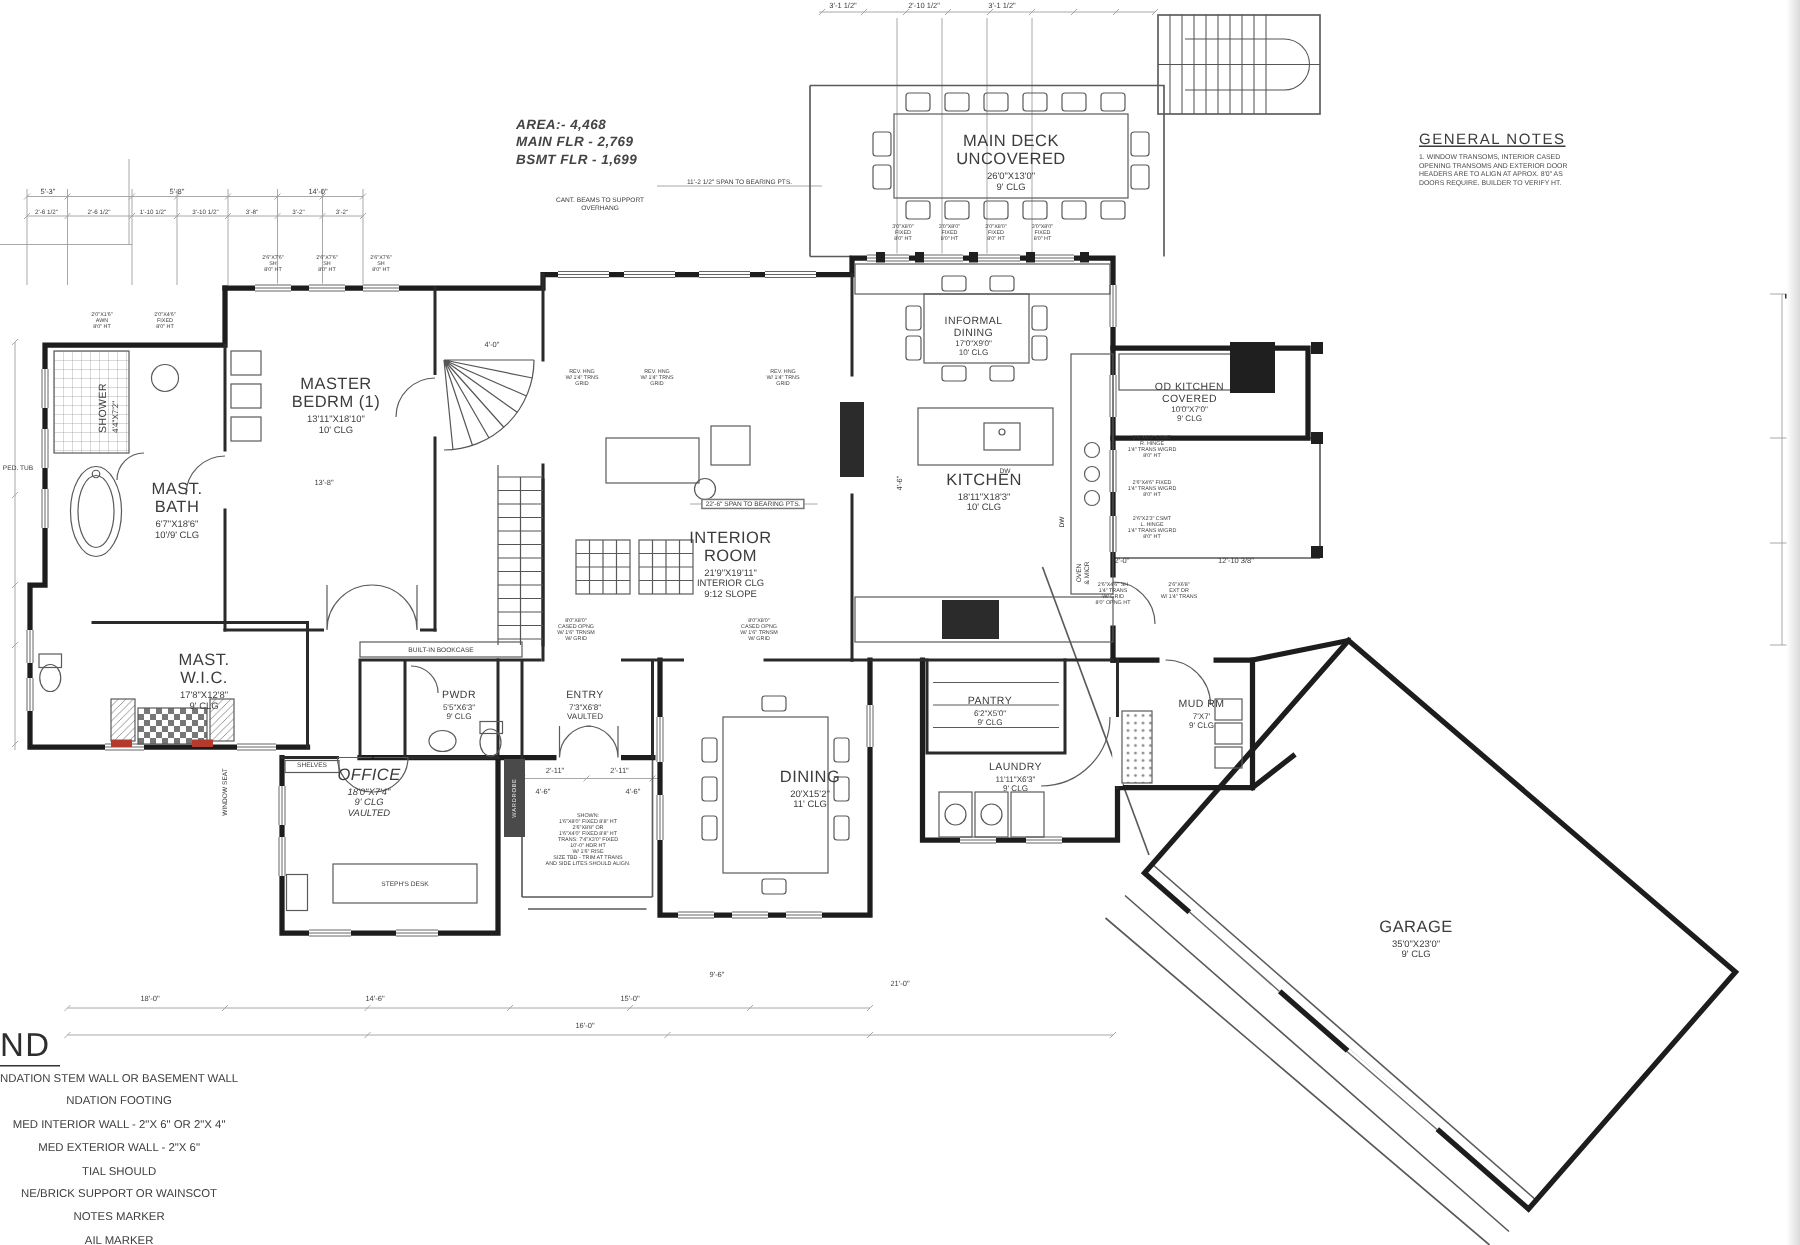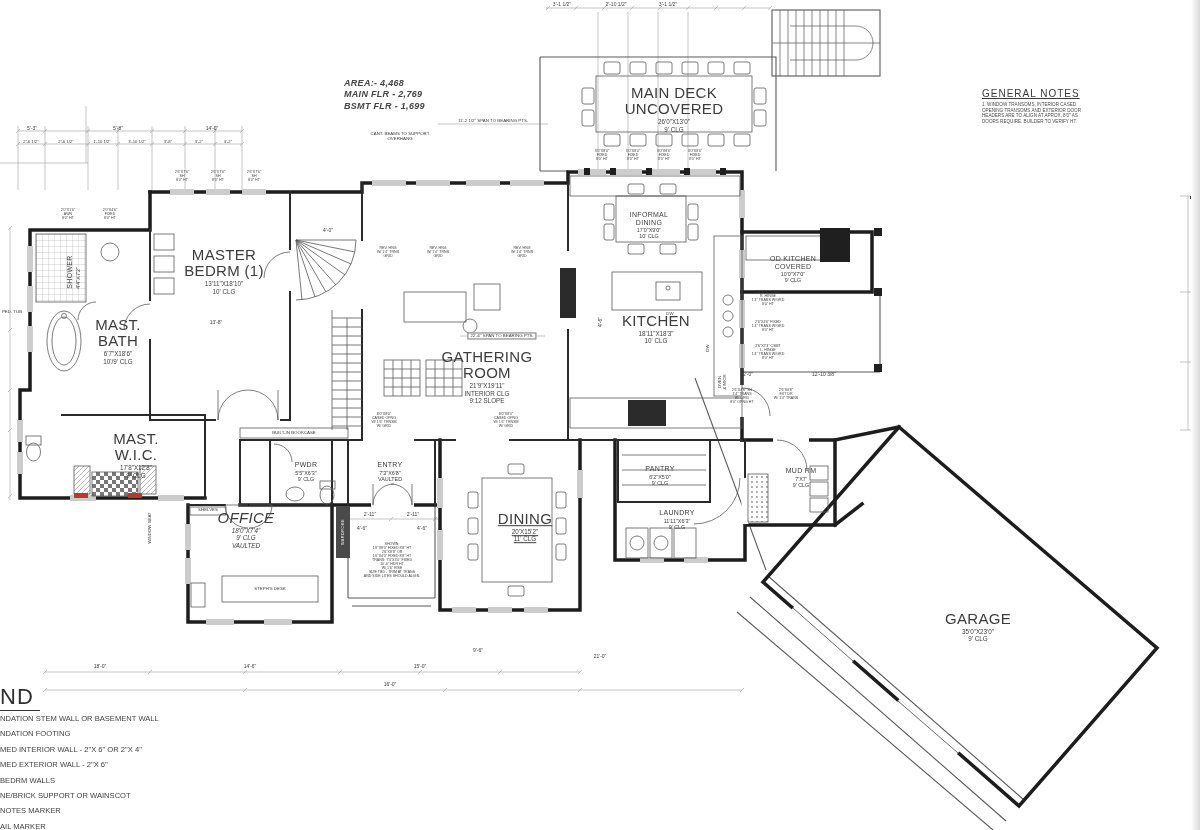--- a/index.html
+++ b/index.html
@@ -1,38 +1,38 @@
 <!DOCTYPE html>
 <html><head>
 <meta charset="utf-8">
 <style>
   html,body{margin:0;padding:0;background:#fff;}
   #sheet{position:relative;width:1200px;height:830px;background:#ffffff;overflow:hidden;
          font-family:"Liberation Sans", sans-serif;color:#3c3c3c;}
   #plan-svg{position:absolute;left:0;top:0;}
   .lbl{position:absolute;white-space:pre-line;color:#3c3c3c;}
   .ctr{transform:translate(-50%,-50%);text-align:center;}
-  .room .rname{font-size:15px;letter-spacing:.3px;line-height:1.08;}
+  .room .rname{font-size:11px;letter-spacing:.3px;line-height:1.08;}
   .room .rsub{font-size:6.3px;line-height:1.15;margin-top:1px;}
   .room-sm .rname{font-size:7px;}
   .room-sm .rsub{font-size:5.4px;}
   .r90{transform:translate(-50%,-50%) rotate(-90deg);}
   .nt{font-size:4.4px;line-height:1.15;text-align:center;}
   .nt-xs{font-size:3.6px;line-height:1.12;}
   .dim{font-size:5px;white-space:nowrap;}
   .boxed{border:.5px solid #777;padding:0 2px;background:#fff;}
   .dark-tag{background:#4a4a4a;color:#f2f2f2;padding:1px 2px;letter-spacing:.5px;}
   #area-summary{font-size:9px;line-height:1.25;letter-spacing:.3px;font-weight:bold;color:#444;}
-  #general-notes{position:absolute;left:946px;top:88px;width:130px;margin-left:36px;}
+  #general-notes{position:absolute;left:946px;top:88px;width:130px;}
   #general-notes .gn-title{font-size:10px;letter-spacing:1px;text-decoration:underline;color:#3a3a3a;}
   #general-notes .gn-item{font-size:4.6px;line-height:1.25;margin-top:3px;white-space:pre-line;color:#4a4a4a;}
   #legend{position:absolute;left:0px;top:684px;}
   #legend .lg-title{font-size:22px;letter-spacing:1px;border-bottom:1.5px solid #333;display:inline-block;
                     padding-right:6px;color:#2e2e2e;}
-  #legend .lg-item{font-size:7.6px;line-height:15.4px;color:#3e3e3e;white-space:nowrap;}
+  #legend .lg-item{font-size:7.6px;line-height:15.4px;color:#3e3e3e;white-space:nowrap;text-align:center;}
   #page-edge{position:absolute;right:0;top:0;width:9px;height:830px;
              background:linear-gradient(90deg,#ffffff,#d9d9d9);}
 </style>
 </head>
 <body>
 
 <div id="sheet">
 
 <svg id="plan-svg" width="1200" height="830" viewBox="0 0 1200 830">
   <defs>
@@ -428,21 +428,21 @@
 HEADERS ARE TO ALIGN AT APROX. 8'0" AS
 DOORS REQUIRE.  BUILDER TO VERIFY HT.</div>
 </div>
 
 <div id="legend">
   <div class="lg-title">ND</div>
   <div class="lg-item">NDATION STEM WALL OR BASEMENT WALL</div>
   <div class="lg-item">NDATION FOOTING</div>
   <div class="lg-item">MED INTERIOR WALL - 2"X 6" OR 2"X 4"</div>
   <div class="lg-item">MED EXTERIOR WALL - 2"X 6"</div>
-  <div class="lg-item">BEDRM WALLS</div>
+  <div class="lg-item">TIAL SHOULD</div>
   <div class="lg-item">NE/BRICK SUPPORT OR WAINSCOT</div>
   <div class="lg-item">NOTES MARKER</div>
   <div class="lg-item">AIL MARKER</div>
   
 </div>
 
 <div class="lbl ctr room" style="left:224px;top:262px;">
   <div class="rname">MASTER
 BEDRM (1)</div><div class="rsub">13'11"X18'10"
 10' CLG</div></div>
@@ -460,25 +460,25 @@
   <div class="rname">OFFICE</div><div class="rsub">18'0"X7'4"
 9' CLG
 VAULTED</div></div>
 <div class="lbl ctr room room-sm" style="left:306px;top:462px;">
   <div class="rname">PWDR</div><div class="rsub">5'5"X6'3"
 9' CLG</div></div>
 <div class="lbl ctr room room-sm" style="left:390px;top:462px;">
   <div class="rname">ENTRY</div><div class="rsub">7'3"X6'8"
 VAULTED</div></div>
 <div class="lbl ctr room" style="left:487px;top:368px;">
-  <div class="rname">GATHERING
+  <div class="rname">INTERIOR
 ROOM</div><div class="rsub">21'9"X19'11"
 INTERIOR CLG
 9:12 SLOPE</div></div>
-<div class="lbl ctr room" style="left:525px;top:518px;text-decoration:underline;">
+<div class="lbl ctr room" style="left:540px;top:518px;">
   <div class="rname">DINING</div><div class="rsub">20'X15'2"
 11' CLG</div></div>
 <div class="lbl ctr room" style="left:656px;top:320px;">
   <div class="rname">KITCHEN</div><div class="rsub">18'11"X18'3"
 10' CLG</div></div>
 <div class="lbl ctr room room-sm" style="left:649px;top:216px;">
   <div class="rname">INFORMAL
 DINING</div><div class="rsub">17'0"X9'0"
 10' CLG</div></div>
 <div class="lbl ctr room" style="left:674px;top:100px;">
@@ -491,21 +491,21 @@
 9' CLG</div></div>
 <div class="lbl ctr room room-sm" style="left:660px;top:466px;">
   <div class="rname">PANTRY</div><div class="rsub">6'2"X5'0"
 9' CLG</div></div>
 <div class="lbl ctr room room-sm" style="left:677px;top:510px;">
   <div class="rname">LAUNDRY</div><div class="rsub">11'11"X6'3"
 9' CLG</div></div>
 <div class="lbl ctr room room-sm" style="left:801px;top:468px;">
   <div class="rname">MUD RM</div><div class="rsub">7'X7'
 9' CLG</div></div>
-<div class="lbl ctr room" style="left:944px;top:618px;margin-left:34px;">
+<div class="lbl ctr room" style="left:944px;top:618px;">
   <div class="rname">GARAGE</div><div class="rsub">35'0"X23'0"
 9' CLG</div></div>
 
 <div class="lbl ctr nt" style="left:400px;top:136px;">CANT. BEAMS TO SUPPORT
 OVERHANG</div>
 <div class="lbl ctr nt" style="left:493px;top:121px;">11'-2 1/2" SPAN TO BEARING PTS.</div>
 <div class="lbl ctr nt boxed" style="left:502px;top:336px;">22'-6" SPAN TO BEARING PTS.</div>
 <div class="lbl ctr nt" style="left:294px;top:433px;">BUILT-IN BOOKCASE</div>
 <div class="lbl ctr nt" style="left:270px;top:589px;">STEPH'S DESK</div>
 <div class="lbl ctr nt" style="left:208px;top:510px;">SHELVES</div>

